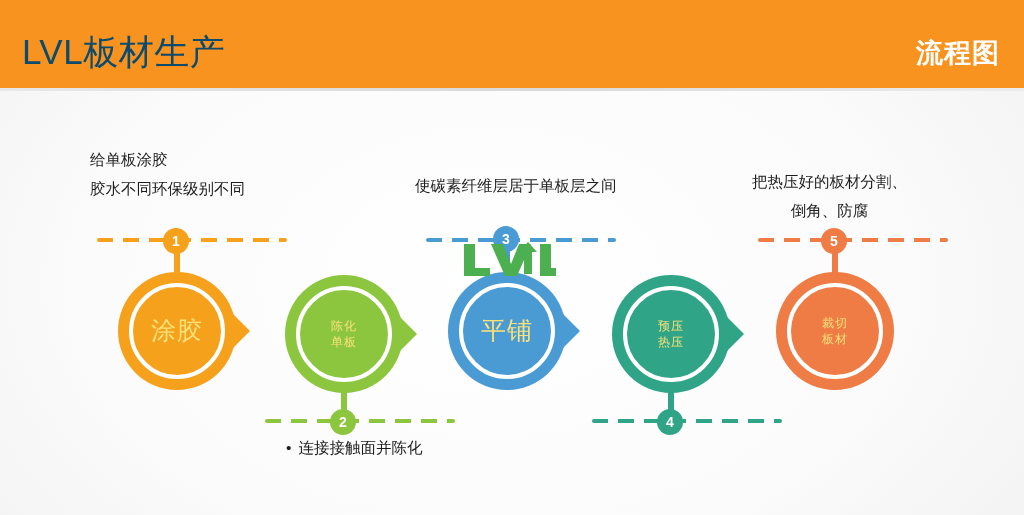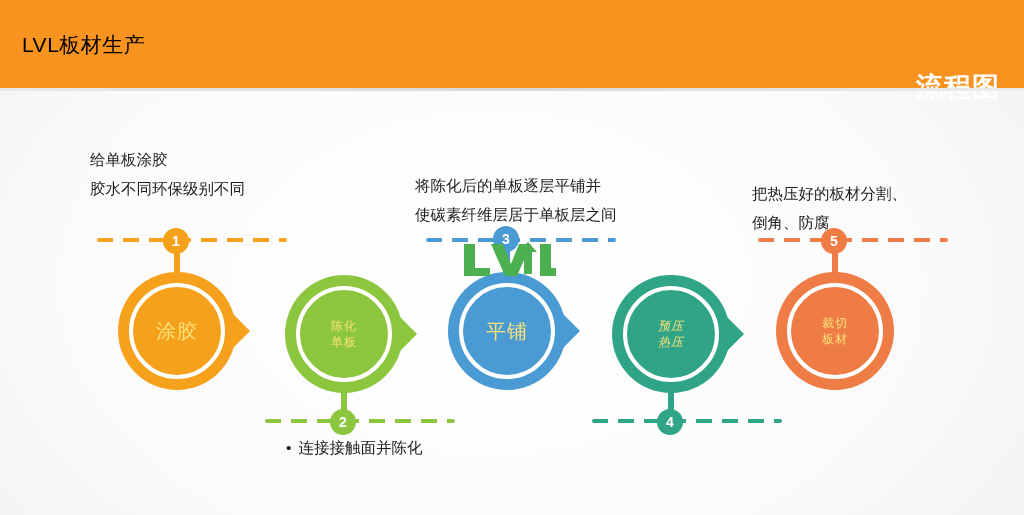--- a/index.html
+++ b/index.html
@@ -29,37 +29,36 @@
     top: 0;
     width: 1024px;
     height: 88px;
     background: #f7931e;
     box-sizing: border-box;
   }
   #header-title {
     position: absolute;
     left: 22px;
     top: 34px;
-    font-size: 21px;
+    font-size: 35px;
     line-height: 1;
-    color: #000000;
+    color: #0c4a6e;
     letter-spacing: 0.5px;
     white-space: nowrap;
   }
   #header-tag {
     position: absolute;
     right: 24px;
     top: 40px;
     font-size: 27px;
     line-height: 1;
     font-weight: bold;
     color: #ffffff;
     letter-spacing: 1px;
     white-space: nowrap;
-    margin-top: 34px;
   }
   #header-underline {
     position: absolute;
     left: 0;
     top: 88px;
     width: 1024px;
     height: 3px;
     background: linear-gradient(to right, #e8e8e8 0%, #d9d9d9 50%, #ececec 100%);
   }
 
@@ -91,21 +90,21 @@
     position: absolute;
     left: 0;
     top: 0;
     width: 118px;
     height: 118px;
     display: flex;
     flex-direction: column;
     align-items: center;
     justify-content: center;
     color: #f9e27a;
-    font-size: 20px;
+    font-size: 25px;
     line-height: 1.35;
     letter-spacing: 1px;
   }
   .node .node-label.two-line { font-size: 12px; }
   
   .arrow-tip {
     position: absolute;
     width: 0;
     height: 0;
     border-top: 26px solid transparent;
@@ -226,21 +225,20 @@
     <div class="badge" style="left:330px; top:409px; background:#8cc63f;">
       <span>2</span>
     </div>
     <div class="caption bulleted" style="left:286px; top:434px;text-align:center;">
       <div class="bullet-line">连接接触面并陈化</div>
     </div>
   </div>
 
   <div class="step">
     <div class="caption" style="left:415px; top:172px;">
-      <div>将陈化后的单板逐层平铺并</div>
       <div>使碳素纤维层居于单板层之间</div>
     </div>
     <div class="dash-rule" style="left:426px; top:238px; width:190px;
                 background: repeating-linear-gradient(to right, #4a9bd4 0 16px, transparent 16px 26px);"></div>
     <div class="stem" style="left:504px; top:240px; height:42px; background:#4a9bd4;"></div>
     <div class="badge" style="left:493px; top:226px; background:#4a9bd4;">
       <span>3</span>
     </div>
     <div class="node-wrap" style="left:448px; top:272px;">
       <div class="arrow-tip" style="border-left-color:#4a9bd4;"></div>
@@ -264,40 +262,40 @@
         <path d="M57 14 l9 -10 l9 10 h-5 v22 h-8 v-22 Z"></path>
 
         <path d="M78 6 h11 v24 h5 v8 H78 Z"></path>
       </g>
     </svg>
   </div>
 
   <div class="step">
     <div class="node-wrap" style="left:612px; top:275px;">
       <div class="arrow-tip" style="border-left-color:#2fa486;"></div>
-      <div class="node" style="background:#2fa486;font-style:italic;">
+      <div class="node" style="background:#2fa486;">
         <div class="inner-ring"></div>
         <div class="node-label two-line">
           <span>预压</span>
           <span>热压</span>
         </div>
       </div>
     </div>
     <div class="stem" style="left:668px; top:385px; height:42px; background:#2fa486;"></div>
     <div class="dash-rule" style="left:592px; top:419px; width:190px;
                 background: repeating-linear-gradient(to right, #2fa486 0 16px, transparent 16px 26px);"></div>
     <div class="badge" style="left:657px; top:409px; background:#2fa486;">
       <span>4</span>
     </div>
     <div class="caption bulleted" style="left:605px; top:434px;">
     </div>
   </div>
 
   <div class="step">
-    <div class="caption" style="left:752px; top:180px;">
+    <div class="caption" style="left:752px; top:168px;text-align:center;">
       <div>把热压好的板材分割、</div>
       <div>倒角、防腐</div>
     </div>
     <div class="dash-rule" style="left:758px; top:238px; width:190px;
                 background: repeating-linear-gradient(to right, #ef7b45 0 16px, transparent 16px 26px);"></div>
     <div class="stem" style="left:832px; top:240px; height:42px; background:#ef7b45;"></div>
     <div class="badge" style="left:821px; top:228px; background:#ef7b45;">
       <span>5</span>
     </div>
     <div class="node-wrap" style="left:776px; top:272px;">

